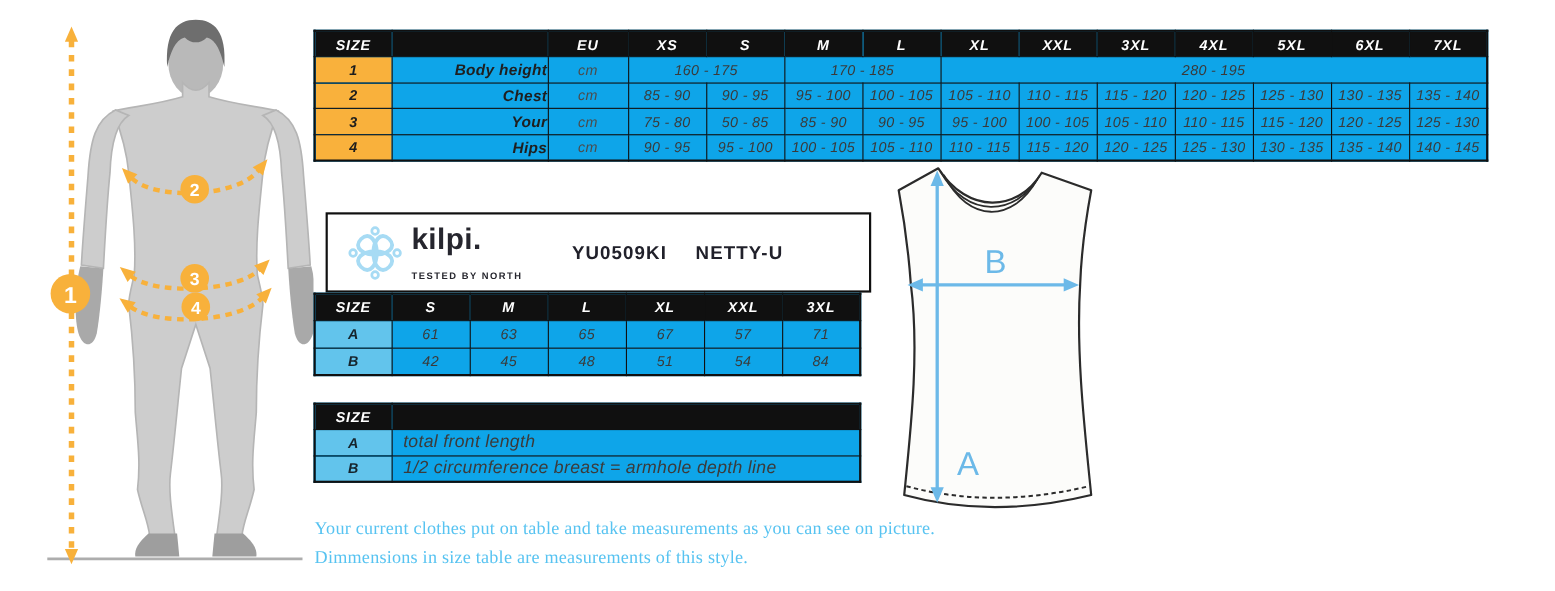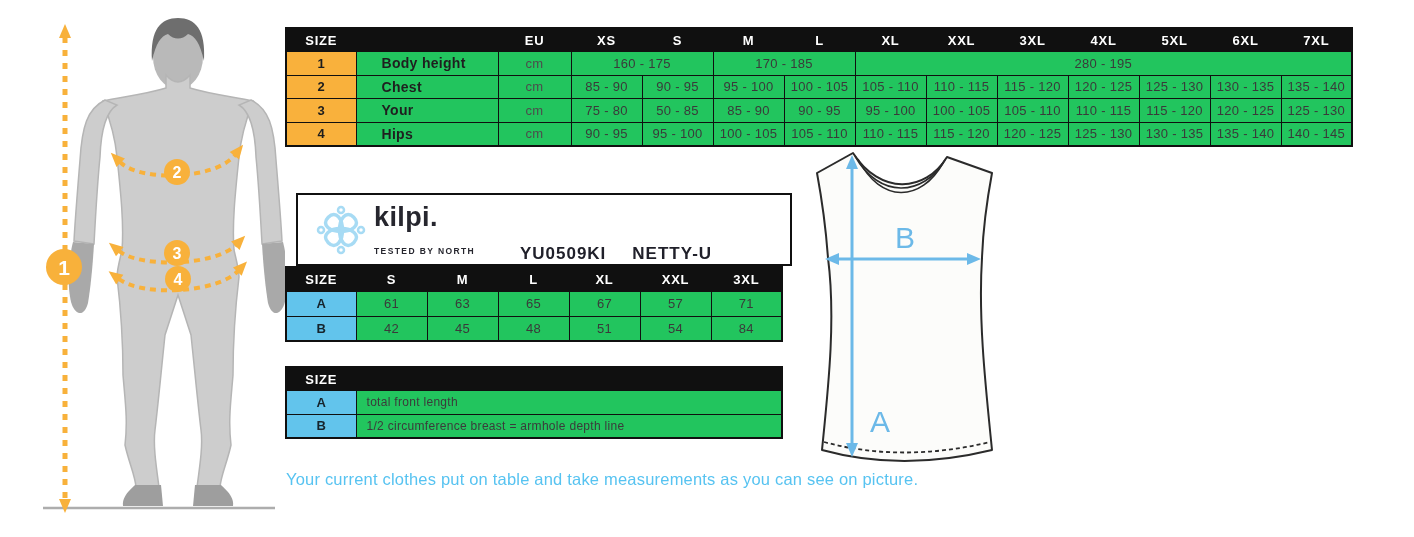--- a/index.html
+++ b/index.html
@@ -1,48 +1,48 @@
 <!DOCTYPE html>
 <html><head>
 <meta charset="utf-8">
 <style>
   * { margin:0; padding:0; box-sizing:border-box; }
   html,body { background:#fff; }
   body { font-family:"Liberation Sans", sans-serif; }
   .canvas { position:relative; width:1414px; height:537px; background:#fff; overflow:hidden; }
 
   
-  table { border-collapse:collapse; table-layout:fixed; position:absolute; background:#22c55e; }
+  table { border-collapse:collapse; table-layout:fixed; position:absolute; background:#0ea5e9;font-style:italic; }
   td, th { border:1.5px solid #101010; height:23.5px; text-align:center; vertical-align:middle;
            font-size:13px; color:#3a3a3a; letter-spacing:.3px; overflow:hidden; white-space:nowrap; }
   th.h { background:#101010; color:#fff; font-weight:700; font-size:13px; letter-spacing:.8px; border-color:#101010; }
   td.num { background:#f9b13c; font-weight:700; color:#1d1d1d; }
   td.key { background:#62c4ec; font-weight:700; color:#16242c; }
-  td.lbl { font-weight:700; color:#1f1f1f; font-size:14px; text-align:left; padding-left:25px; }
+  td.lbl { font-weight:700; color:#1f1f1f; font-size:14px; text-align:right; padding-left:25px; }
   td.unit { color:#4c4c4c; }
-  td.desc { text-align:left; padding-left:10px; font-size:12px; color:#3b3b3b; }
+  td.desc { text-align:left; padding-left:10px; font-size:16px; color:#3b3b3b; }
   .t-main { left:285px; top:27px; width:1066px; border:2px solid #101010; }
   .t-prod { left:285px; top:266px; width:496px; border:2px solid #101010; }
   .t-prod td, .t-prod th { height:24.5px; }
   .t-legend { left:285px; top:366px; width:496px; border:2px solid #101010; }
 
   
   .brandbox { position:absolute; left:296px; top:193px; width:496px; height:73px;
               border:2px solid #101010; background:#fff; display:flex; align-items:center; }
   .logo { display:flex; align-items:center; gap:8px; margin-left:18px; }
   .logo-name { font-size:27px; font-weight:800; color:#26262e; letter-spacing:.4px; line-height:1; }
   .logo-tag { font-size:8.5px; font-weight:700; color:#26262e; letter-spacing:1.4px;
               text-transform:uppercase; margin-top:15px; }
   .product { position:absolute; left:168px; top:0; width:300px; height:100%;
-             display:flex; align-items:flex-end; justify-content:center; gap:26px;
+             display:flex; align-items:center; justify-content:center; gap:26px;
              font-size:17px; font-weight:700; color:#20202a; letter-spacing:1px; }
 
   
   .notes { position:absolute; left:286px; top:466px; font-size:16.5px; line-height:27px;
-           color:#57c3f1; letter-spacing:.2px; }
+           color:#57c3f1; letter-spacing:.2px;font-family:Liberation Serif, serif; }
 
   
   .man   { position:absolute; left:25px;  top:5px; }
   .shirt { position:absolute; left:800px; top:140px; }
   svg text { font-family:"Liberation Sans", sans-serif; }
 </style>
 </head>
 <body>
 
 <div class="canvas">
@@ -286,15 +286,16 @@
     <path fill="none" stroke="#2b2b2b" stroke-width="1.6" d="M58,19 C81,64 121,62 143,23"></path>
     <path fill="none" stroke="#2b2b2b" stroke-width="1.8" stroke-dasharray="4 3" d="M24,302 Q102,323 190,302"></path>
     <line x1="52" y1="28" x2="52" y2="304" stroke="#6cb9e8" stroke-width="3" marker-start="url(#mb)" marker-end="url(#mb)"></line>
     <line x1="38" y1="119" x2="168" y2="119" stroke="#6cb9e8" stroke-width="3" marker-start="url(#mb)" marker-end="url(#mb)"></line>
     <text x="105" y="108" font-size="30" fill="#6cb9e8" text-anchor="middle">B</text>
     <text x="80" y="292" font-size="30" fill="#6cb9e8" text-anchor="middle">A</text>
   </svg>
 
   <div class="notes">
     <div>Your current clothes put on table and take measurements as you can see on picture.</div>
+    <div>Dimmensions in size table are measurements of this style.</div>
   </div>
 
 </div>
 
 </body></html>

